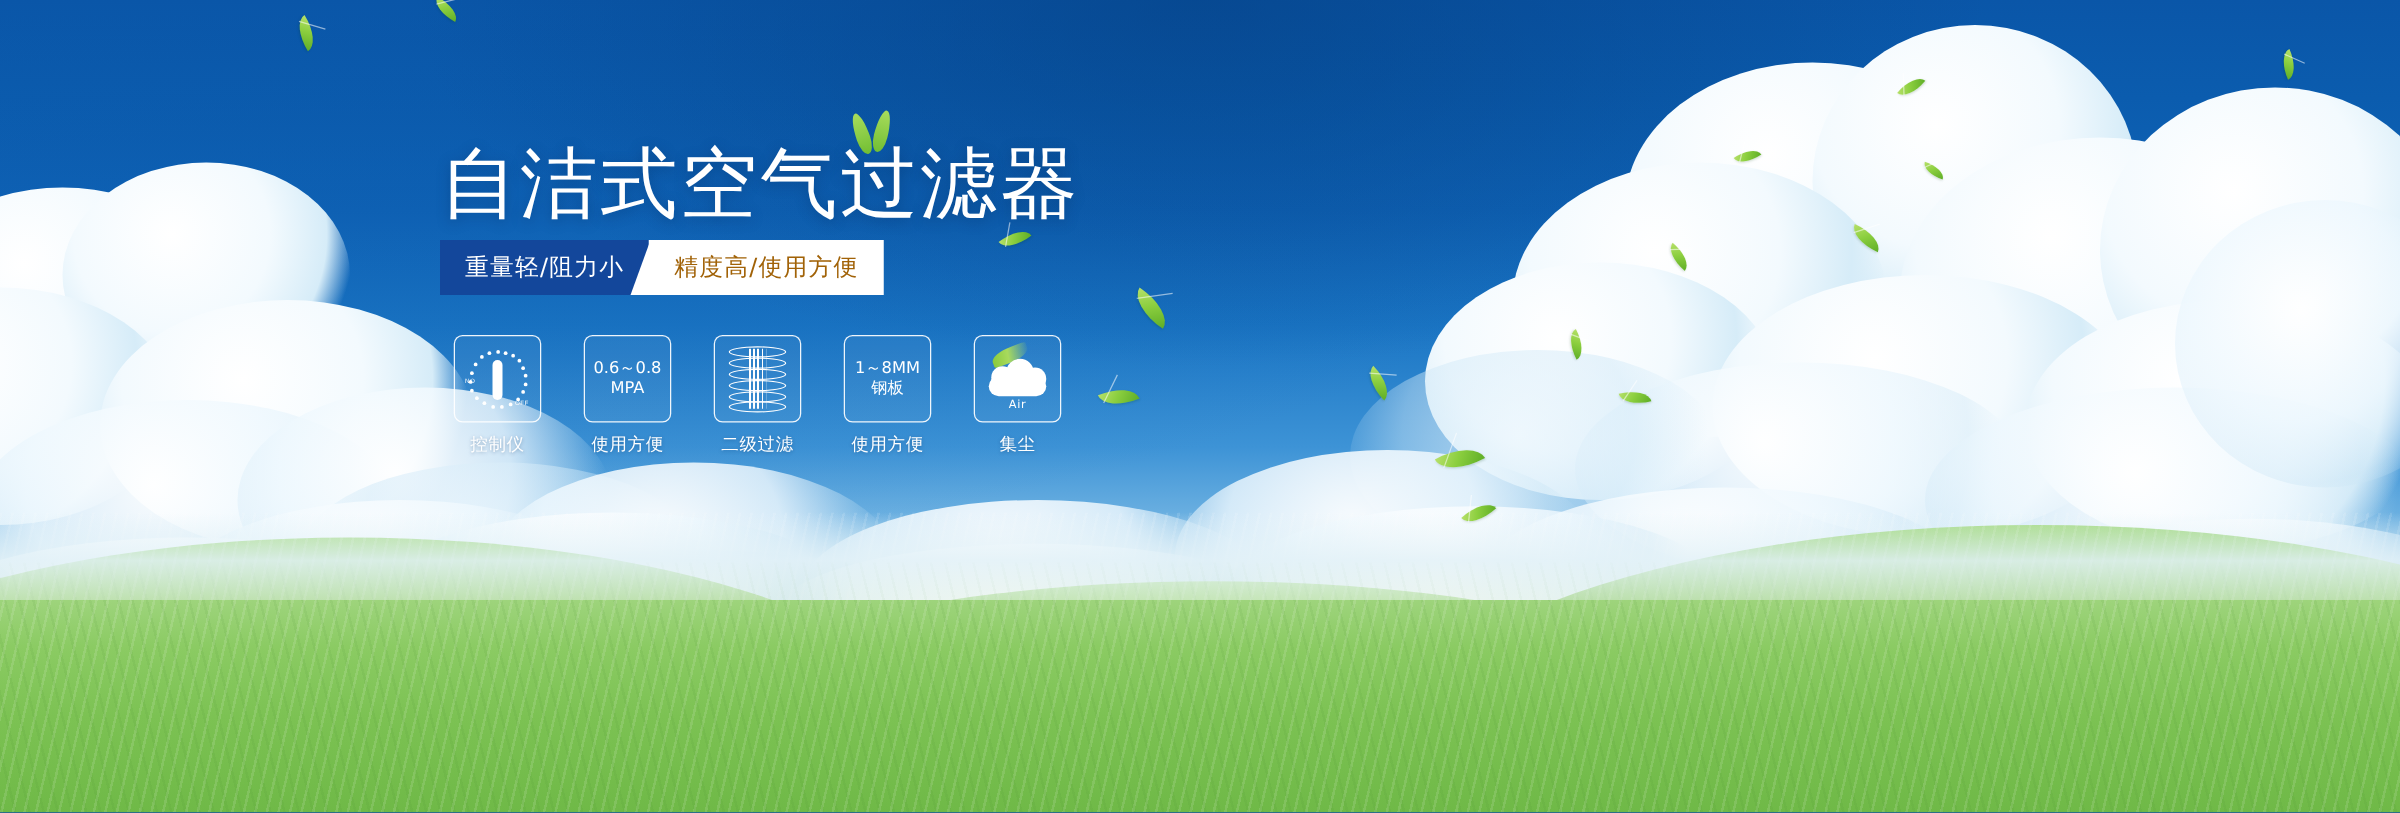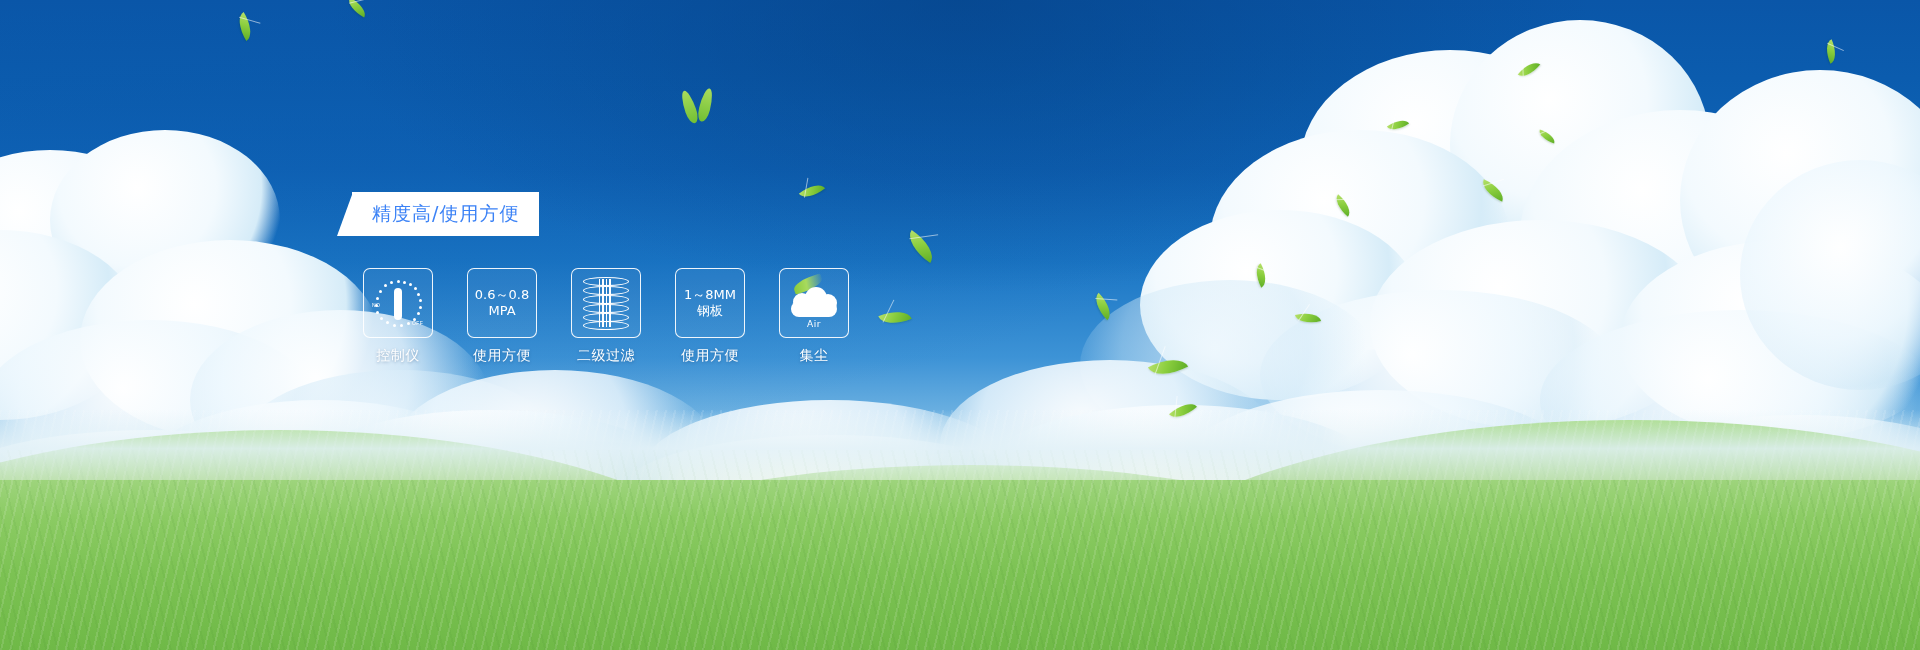--- a/index.html
+++ b/index.html
@@ -100,21 +100,21 @@
   .title-leaf .lf.b { left:22px; top:0px;  transform:rotate(14deg); }
 
   
   .tags { position:absolute; left:352px; top:192px; height:44px; display:flex; }
   .tag {
     height:44px; display:flex; align-items:center; justify-content:center;
     font-size:19px; letter-spacing:1px; white-space:nowrap;
     font-family:"DejaVu Sans","Liberation Sans",sans-serif;
   }
   .tag.blue { background:#13479b; color:#ffffff; padding:0 20px; }
-  .tag.white{ background:#ffffff; color:#3b82f6; padding:16px 20px; position:relative; }
+  .tag.white{ background:#ffffff; color:#a16207; padding:16px 20px; position:relative; }
   .tag.white::before{
     content:""; position:absolute; left:-15px; top:0; width:16px; height:44px;
     background:#ffffff; clip-path:polygon(100% 0,100% 100%,0 100%);
   }
 
   
   .features { position:absolute; left:356px; top:268px; display:flex; gap:20px; }
   .feature { width:84px; display:flex; flex-direction:column; align-items:center; }
   .fbox {
     width:70px; height:70px; border:1.6px solid rgba(255,255,255,.92);
@@ -259,22 +259,26 @@
   <div class="leaf" style="left:1820px; top:46px;  width:22px; height:11px; transform:rotate(66deg);"></div>
   <div class="leaf" style="left:1170px; top:404px; width:26px; height:13px; transform:rotate(-42deg);"></div>
 
   <div class="content">
 
     <div class="title-leaf">
       <div class="lf a"></div>
       <div class="lf b"></div>
     </div>
 
+    <h1 class="title">自洁式空气过滤器</h1>
 
     <div class="tags">
+      <div class="tag blue">
+        <span>重量轻/阻力小</span>
+      </div>
       <div class="tag white">
         <span>精度高/使用方便</span>
       </div>
     </div>
 
     <div class="features">
 
       <div class="feature">
         <div class="fbox">
           <div class="ic-dial">

